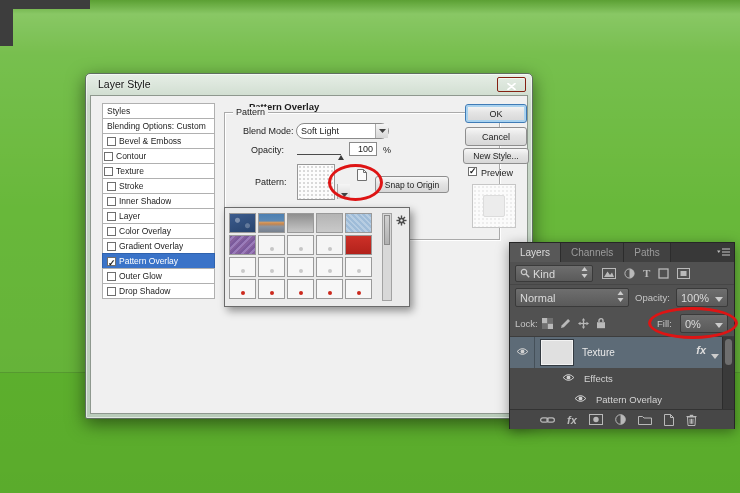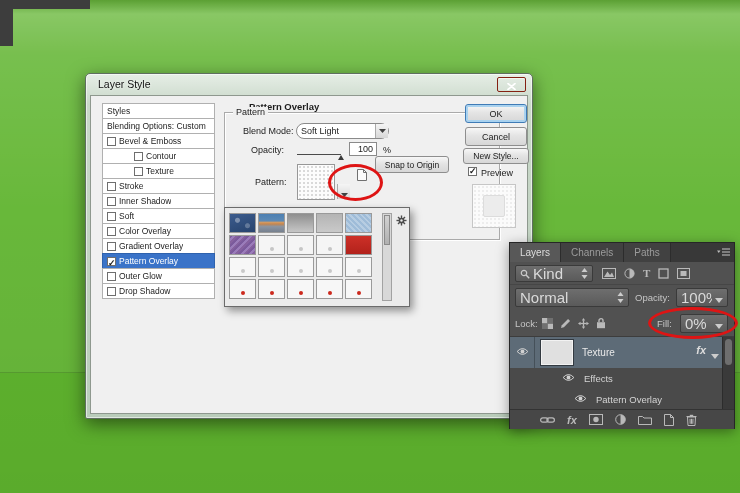--- a/index.html
+++ b/index.html
@@ -25,21 +25,21 @@
     background:linear-gradient(180deg,#f3b2a1 0,#dd6covered 0) , linear-gradient(180deg,#f3b2a1 0,#da5f46 45%,#bc3a22 50%,#cf5338 100%);
     border:1px solid #842113;display:flex;align-items:center;justify-content:center;
     box-shadow:inset 0 1px 0 rgba(255,255,255,.55);}
   .client{position:absolute;left:4px;right:4px;top:21px;bottom:4px;background:#f0f0f0;border:1px solid #8e988e;}
 
   
   .styles-list{position:absolute;left:11px;top:8px;width:113px;}
   .style-row{height:16px;margin-top:-1px;background:#fff;border:1px solid #b0b0b0;
     display:flex;align-items:center;gap:3px;padding-left:4px;font-size:8.5px;color:#1c1c1c;line-height:15px;}
   .style-row .lbl{white-space:nowrap;overflow:hidden;}
-  .style-row.indent{padding-left:31px;}
+  .style-row.indent{padding-left:1px;}
   .style-row.selected{background:var(--selection_blue,#3a73c8);border-color:#2f62ad;color:#fff;}
   .cb{width:9px;height:9px;background:#fff;border:1px solid #6e6e6e;display:inline-block;position:relative;flex:none;}
   .cb.checked::after{content:"\2713";position:absolute;left:0;top:-2px;font-size:9px;font-weight:bold;color:#1a1a1a;}
 
   .lab{position:absolute;font-size:9px;color:#1c1c1c;}
   .section-title{position:absolute;left:158px;top:5px;font-size:9.5px;font-weight:bold;color:#1c1c1c;}
   .group-box{position:absolute;left:133px;top:16px;width:276px;height:128px;border:1px solid #aaa;
     box-shadow:inset 1px 1px 0 #fff,1px 1px 0 #fff;}
   .legend{position:absolute;left:8px;top:-6px;background:#f0f0f0;padding:0 3px;font-size:9px;color:#1c1c1c;}
 
@@ -57,21 +57,21 @@
     font-size:9px;text-align:right;padding-right:3px;line-height:13px;color:#1c1c1c;}
   .unit{left:292px;top:49px;}
   .pattern-lab{left:164px;top:81px;}
   .pattern-thumb{position:absolute;left:206px;top:68px;width:38px;height:36px;border:1px solid #979797;background-color:#fcfcfc;
     background-image:radial-gradient(#cdcdcd .6px,rgba(0,0,0,0) 1px);background-size:4px 4px;}
   .pattern-arrow{position:absolute;left:246px;top:88px;height:15px;}
   .new-preset{position:absolute;left:265px;top:72px;}
   .btn{position:absolute;appearance:none;display:flex;align-items:center;justify-content:center;
     background:linear-gradient(#f7f7f7,#e4e4e4 45%,#d7d7d7);border:1px solid #8e8e8e;border-radius:3px;
     font-family:inherit;font-size:9px;color:#1c1c1c;padding:0;}
-  .snap{left:284px;top:60px;width:74px;height:17px;font-size:8.5px;}
+  .snap{left:284px;top:80px;width:74px;height:17px;font-size:8.5px;}
 
   
   .picker{position:absolute;left:133px;top:111px;width:186px;height:100px;background:#ebebeb;border:1px solid #6b6b6b;
     box-shadow:3px 4px 8px rgba(0,0,0,.4);z-index:5;}
   .swatch-grid{position:absolute;left:4px;top:5px;display:grid;grid-template-columns:repeat(5,27px);grid-auto-rows:20px;gap:2px;}
   .swatch{position:relative;border:1px solid #9a9a9a;background:#fff;}
   .swatch i{position:absolute;left:50%;bottom:3px;width:4px;height:4px;margin-left:-2px;border-radius:50%;}
   .pk-scroll{position:absolute;left:157px;top:5px;width:10px;height:88px;background:#d8d8d8;border:1px solid #a2a2a2;}
   .pk-thumb{margin:1px;height:30px;background:linear-gradient(#d2d2d2,#b0b0b0);border:1px solid #8b8b8b;}
   .pk-gear{position:absolute;left:171px;top:4px;}
@@ -89,21 +89,21 @@
   
   .panel{position:absolute;left:509px;top:242px;width:226px;height:187px;z-index:20;background:#515151;
     border:1px solid #262626;box-shadow:0 3px 12px rgba(0,0,0,.4);font-size:10px;}
   .tabbar{position:absolute;left:0;top:0;right:0;height:19px;background:#383838;}
   .tabs{display:flex;height:100%;}
   .ptab{padding:0 10px;line-height:19px;font-size:10px;color:#9c9c9c;background:#414141;border-right:1px solid #2c2c2c;}
   .ptab.active{background:#585858;color:#dddddd;}
   .pmenu{position:absolute;right:4px;top:5px;}
   .frow{position:absolute;top:19px;left:0;right:0;height:23px;border-bottom:1px solid #464646;}
   .dd2{position:absolute;display:flex;align-items:center;gap:3px;padding:0 4px;
-    background:linear-gradient(#6e6e6e,#5a5a5a);border:1px solid #3a3a3a;border-radius:2px;color:#dadada;font-size:15px;}
+    background:linear-gradient(#6e6e6e,#5a5a5a);border:1px solid #3a3a3a;border-radius:2px;color:#dadada;font-size:11px;}
   .dd2 .dd2-text{flex:1;white-space:nowrap;overflow:hidden;}
   .kind-dd{left:5px;top:3px;width:78px;height:17px;}
   .icon-row{display:flex;align-items:center;}
   .frow .icon-row{position:absolute;left:92px;top:5px;gap:8px;}
   .brow{position:absolute;top:42px;left:0;right:0;height:25px;}
   .blend2{left:5px;top:3px;width:114px;height:19px;}
   .plab{position:absolute;color:#c6c6c6;font-size:9.5px;}
   .op-lab{left:125px;top:7px;}
   .op-dd{left:166px;top:3px;width:52px;height:19px;}
   .lrow{position:absolute;top:67px;left:0;right:0;height:26px;}
@@ -180,21 +180,21 @@
           <div class="style-row">
             <span class="cb"></span>
             <span class="lbl">Stroke</span>
           </div>
           <div class="style-row">
             <span class="cb"></span>
             <span class="lbl">Inner Shadow</span>
           </div>
           <div class="style-row">
             <span class="cb"></span>
-            <span class="lbl">Soft</span>
+            <span class="lbl">Layer</span>
           </div>
           <div class="style-row">
             <span class="cb"></span>
             <span class="lbl">Color Overlay</span>
           </div>
           <div class="style-row">
             <span class="cb"></span>
             <span class="lbl">Gradient Overlay</span>
           </div>
           <div class="style-row selected">

